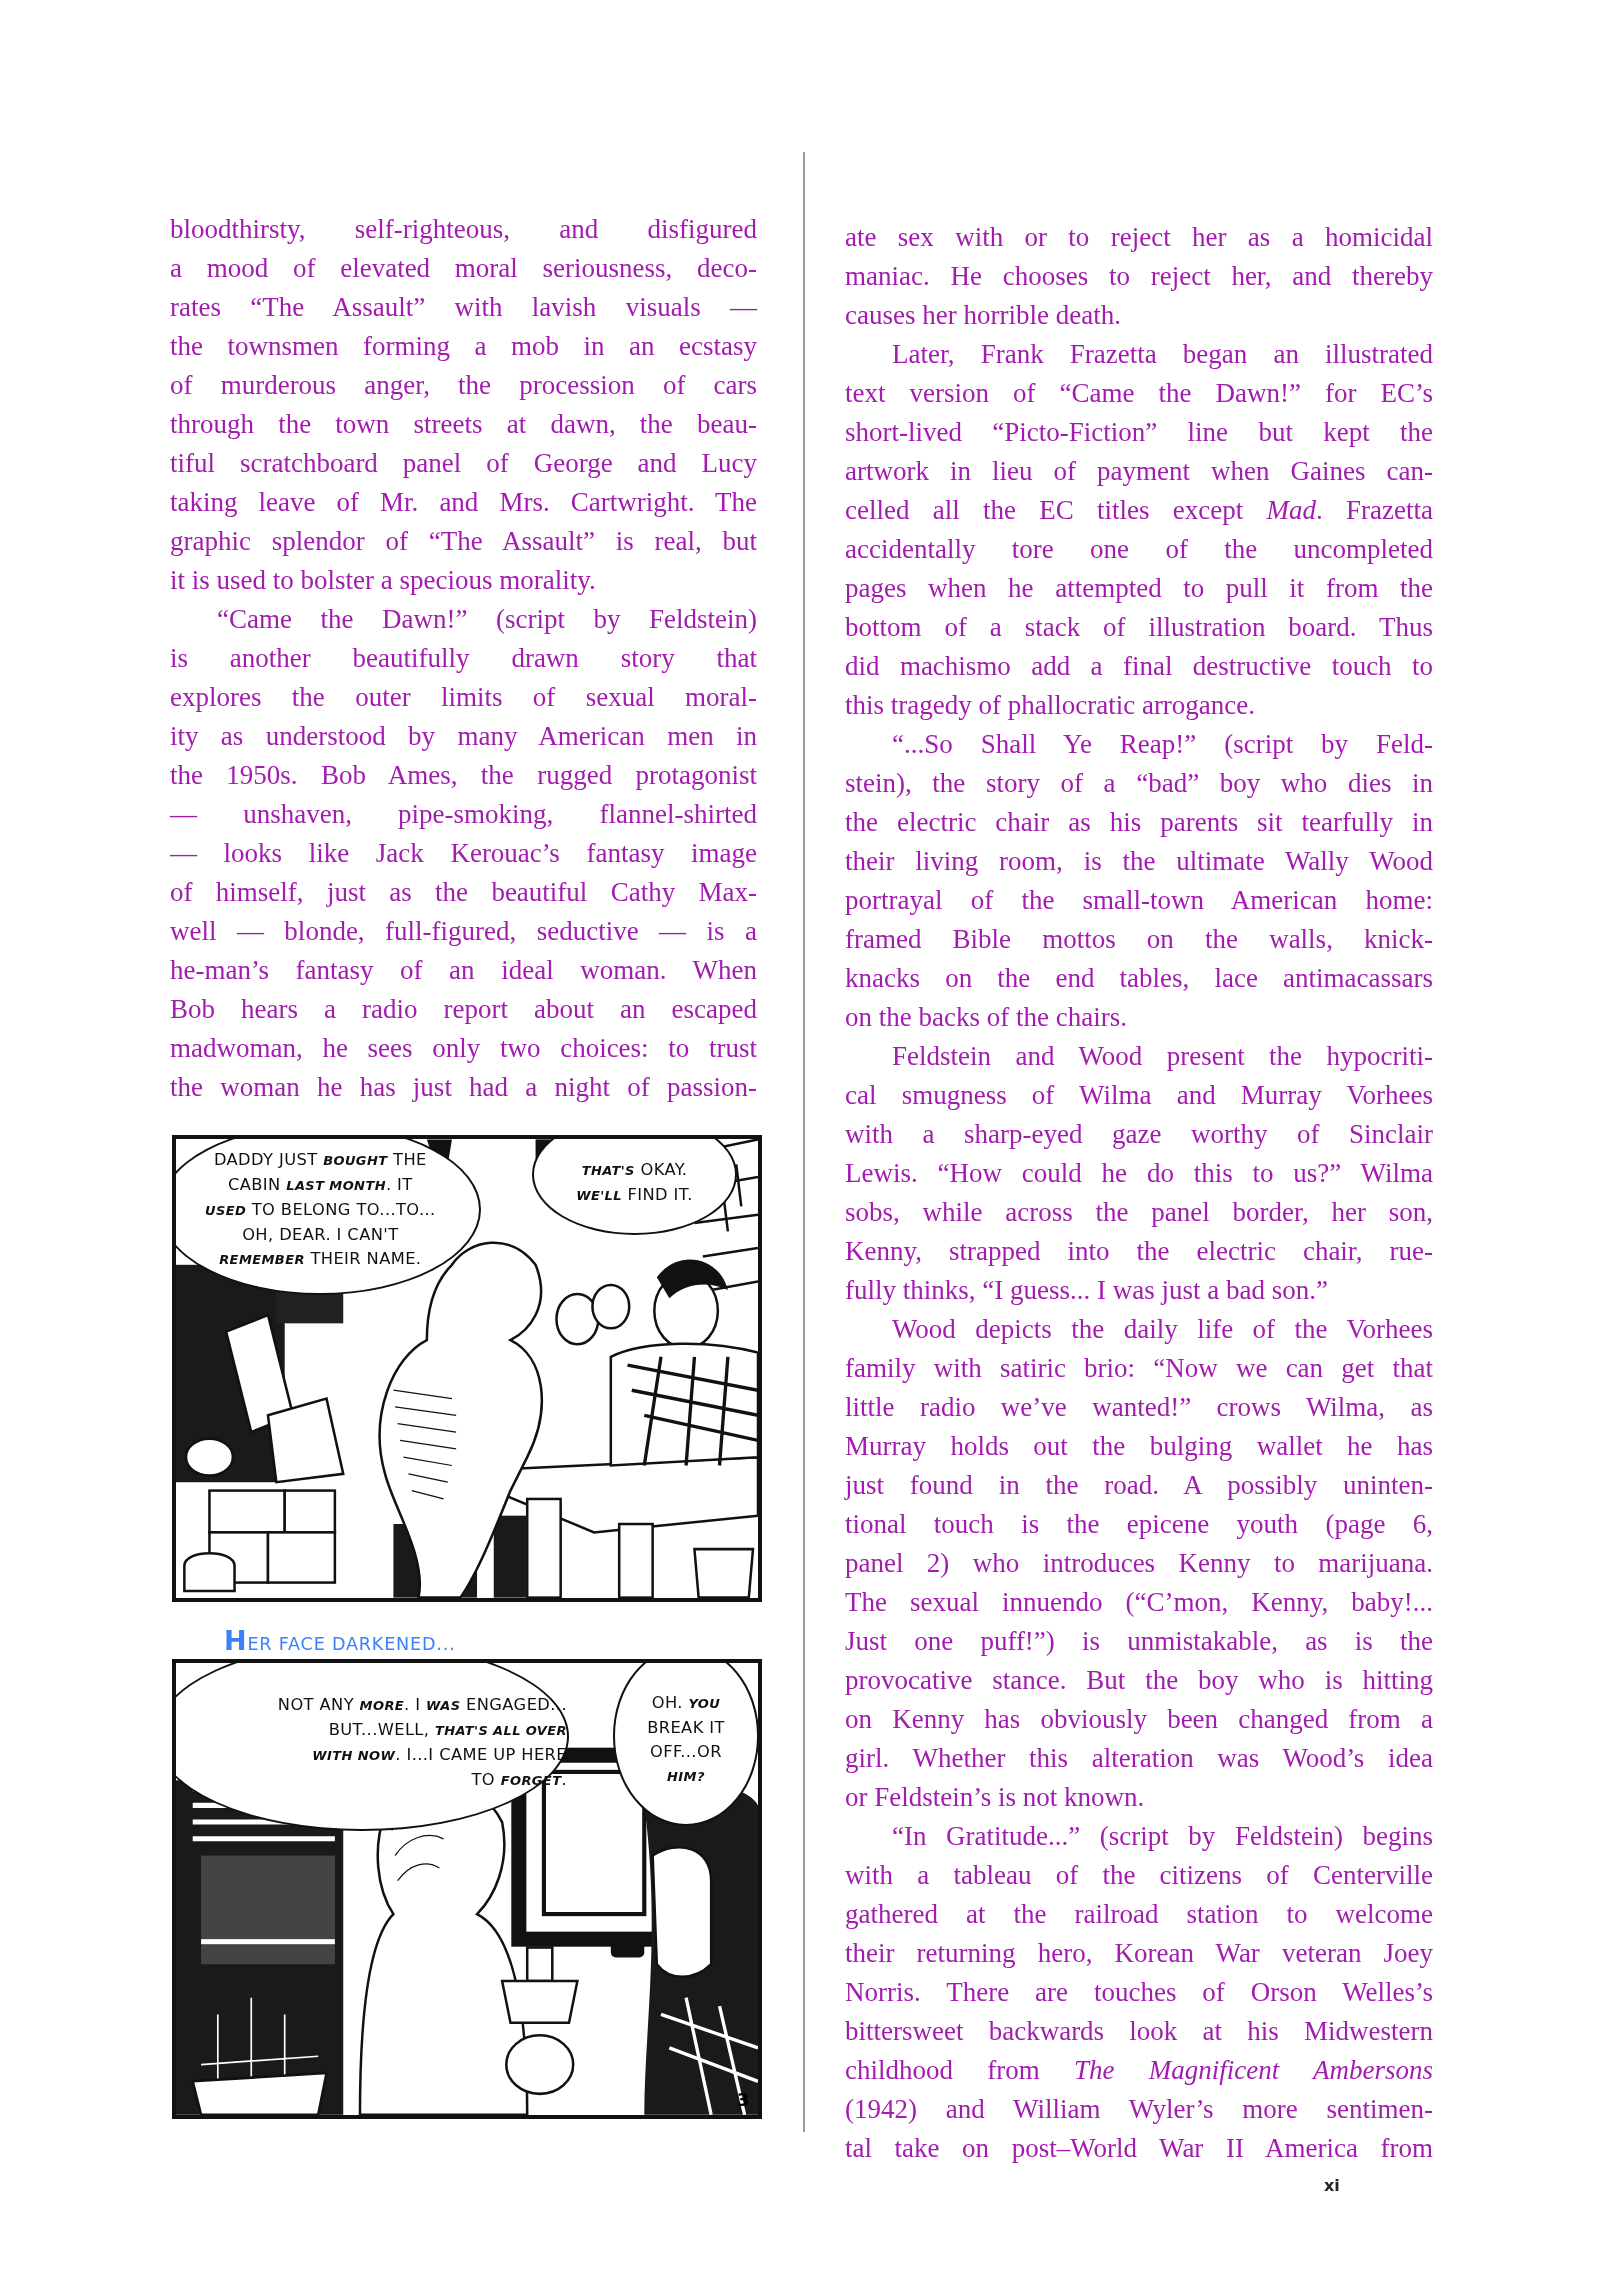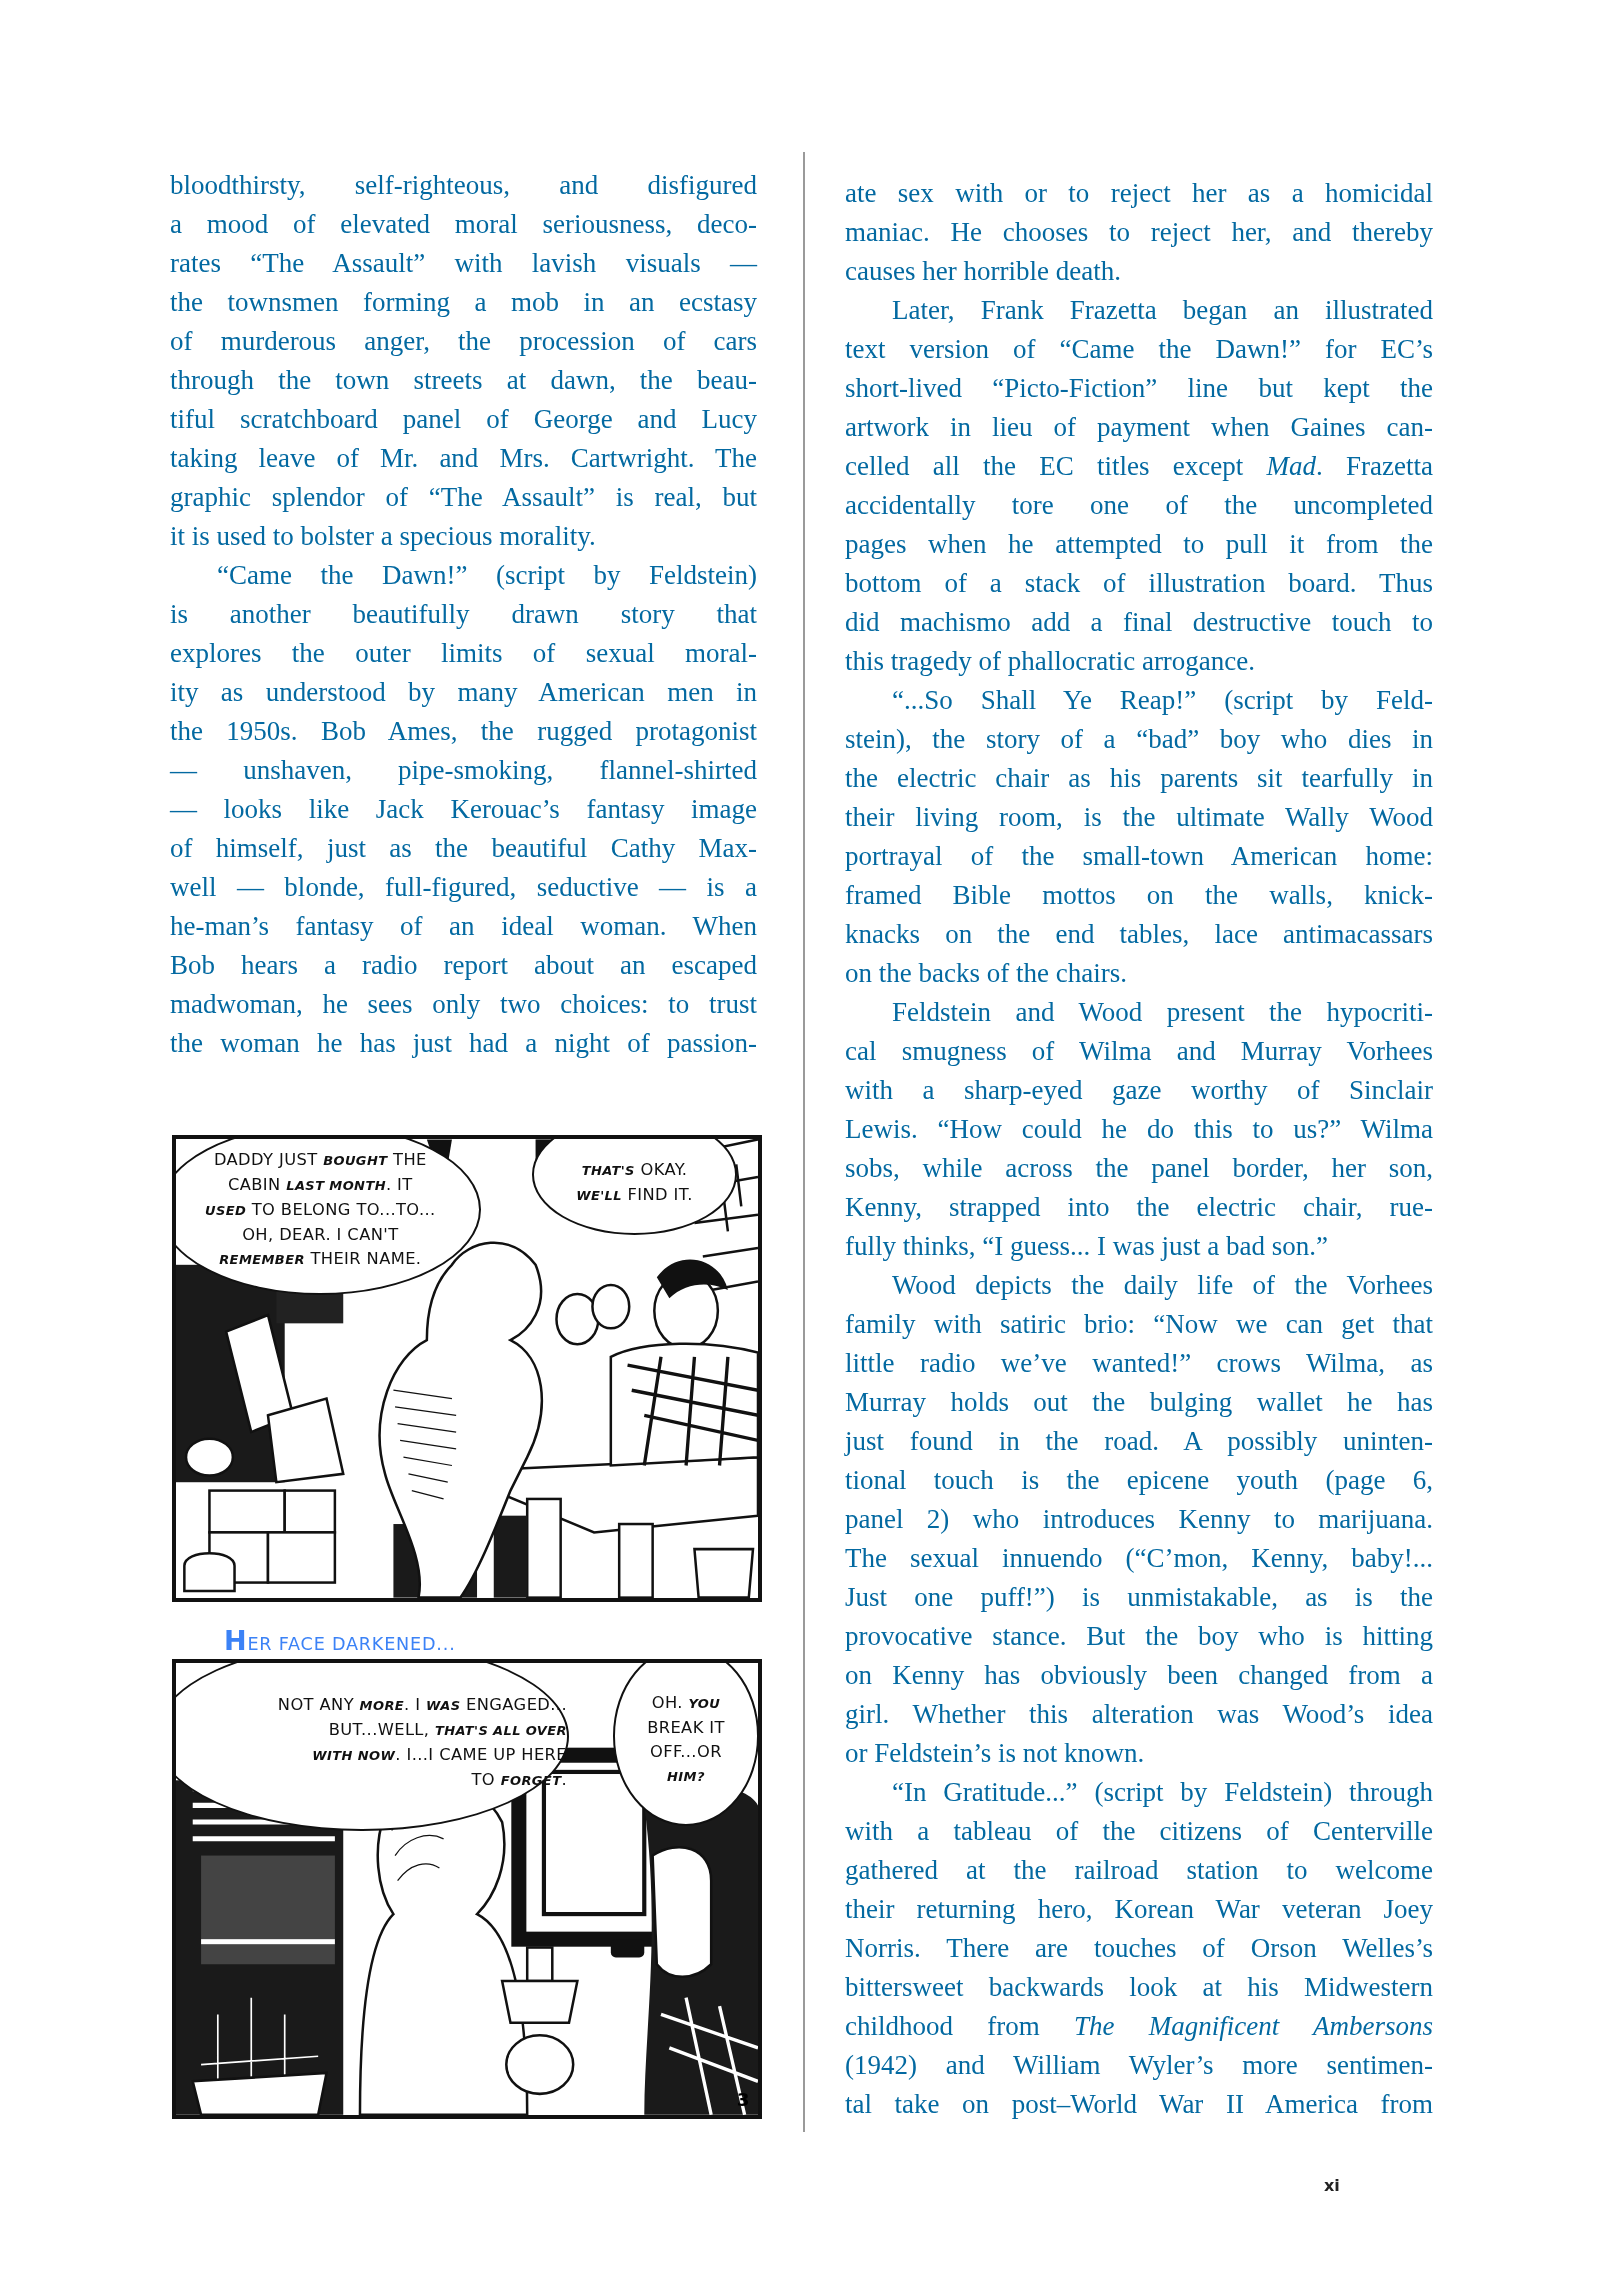--- a/index.html
+++ b/index.html
@@ -3,23 +3,24 @@
 <meta charset="utf-8">
 <style>
   html, body { margin: 0; padding: 0; background: #ffffff; }
   body { width: 1607px; height: 2295px; position: relative; overflow: hidden; }
   .page { position: absolute; left: 0; top: 0; width: 1607px; height: 2295px; background: #ffffff; }
   .col {
     position: absolute;
     font-family: "Liberation Serif", "DejaVu Serif", serif;
     font-size: 27px;
     line-height: 39px;
-    color: #0369a1;
+    color: #a21caf;
     text-align: justify;
     hyphens: manual;
+    margin-top: 44px;
   }
   .col .line { display: block; text-align: justify; text-align-last: justify; white-space: nowrap; height: 39px; overflow: visible; }
   .col .line.last { text-align-last: left; }
   .col .line.indent { text-indent: 47px; }
   .col-left { left: 170px; top: 166px; width: 587px; }
   .col-right { left: 845px; top: 174px; width: 588px; }
   .divider { position: absolute; left: 803px; top: 152px; width: 1.7px; height: 1980px; background: #9a9a9a; }
   .folio {
     position: absolute; left: 1324px; top: 2176px;
     font-family: "DejaVu Sans", sans-serif; font-weight: bold; font-size: 16px; color: #222;
@@ -115,21 +116,21 @@
       <span class="line">Murray holds out the bulging wallet he has</span>
       <span class="line">just found in the road. A possibly uninten-</span>
       <span class="line">tional touch is the epicene youth (page 6,</span>
       <span class="line">panel 2) who introduces Kenny to marijuana.</span>
       <span class="line">The sexual innuendo (“C’mon, Kenny, baby!...</span>
       <span class="line">Just one puff!”) is unmistakable, as is the</span>
       <span class="line">provocative stance. But the boy who is hitting</span>
       <span class="line">on Kenny has obviously been changed from a</span>
       <span class="line">girl. Whether this alteration was Wood’s idea</span>
       <span class="line last">or Feldstein’s is not known.</span>
-      <span class="line indent">“In Gratitude...” (script by Feldstein) through</span>
+      <span class="line indent">“In Gratitude...” (script by Feldstein) begins</span>
       <span class="line">with a tableau of the citizens of Centerville</span>
       <span class="line">gathered at the railroad station to welcome</span>
       <span class="line">their returning hero, Korean War veteran Joey</span>
       <span class="line">Norris. There are touches of Orson Welles’s</span>
       <span class="line">bittersweet backwards look at his Midwestern</span>
       <span class="line">childhood from <i>The Magnificent Ambersons</i></span>
       <span class="line">(1942) and William Wyler’s more sentimen-</span>
       <span class="line">tal take on post–World War II America from</span>
     </div>
 

